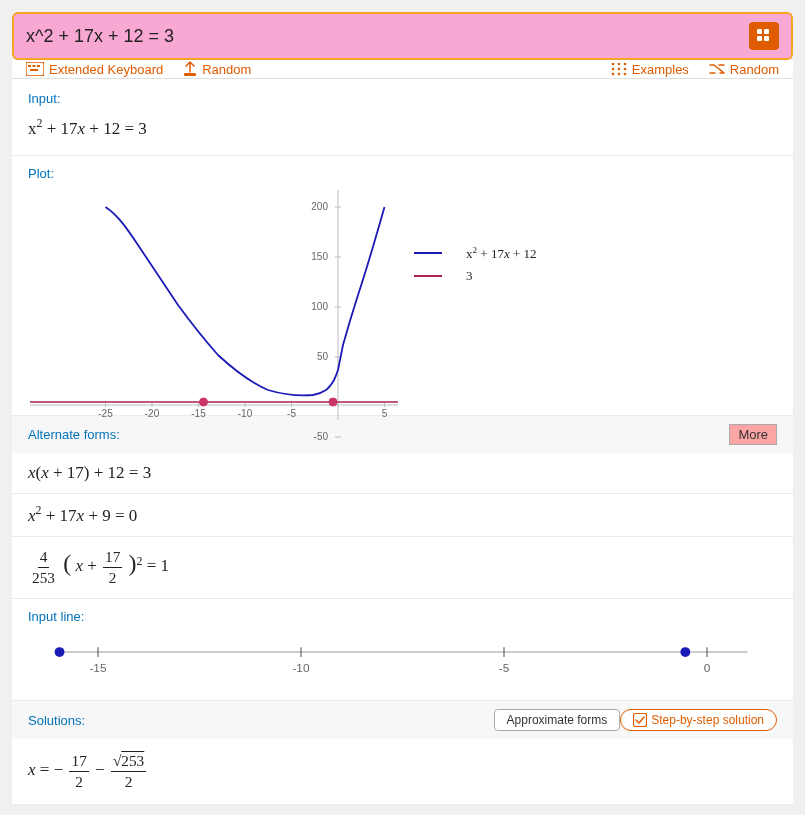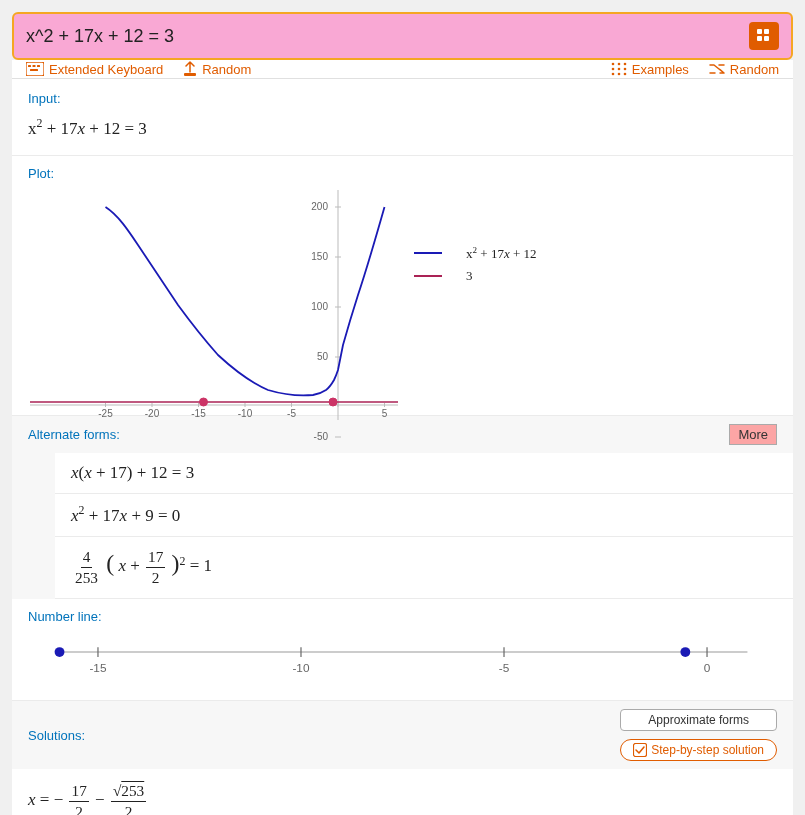--- a/index.html
+++ b/index.html
@@ -141,21 +141,20 @@
       font-size: 13px;
       cursor: pointer;
       color: #333;
     }
     .alt-form-row {
       padding: 10px 16px;
       border-bottom: 1px solid #ebebeb;
       background: #fff;
       font-family: 'Times New Roman', serif;
       font-size: 17px;
-      margin-left: 43px;
     }
 
     
     .number-line-section {
       background: #fff;
       padding: 10px 16px 14px;
       border-bottom: 1px solid #ebebeb;
     }
     .number-line-section .section-label {
       color: #0073bb;
@@ -170,22 +169,20 @@
       justify-content: space-between;
       padding: 8px 16px;
       background: #f7f7f7;
     }
     .solutions-label {
       color: #0073bb;
       font-size: 13px;
     }
     .solutions-btns {
       display: flex;
-      gap: 8px;
-      flex-direction: column;
     }
     .approx-btn {
       border: 1px solid #aaa;
       background: #fff;
       border-radius: 4px;
       padding: 3px 12px;
       font-size: 12px;
       cursor: pointer;
       color: #333;
     }
@@ -389,21 +386,21 @@
     <span> + </span>
     <span class="fraction">
       <span class="num">17</span>
       <span class="den">2</span>
     </span>
     <span style="font-size:1.4em;">)</span><sup>2</sup>
     <span> = 1</span>
   </div>
 
   <div class="number-line-section">
-    <div class="section-label">Number line:</div>
+    <div class="section-label">Input line:</div>
     <svg width="100%" height="50" viewBox="0 0 760 50">
 
       <line x1="30" y1="20" x2="730" y2="20" stroke="#bbb" stroke-width="1.5"></line>
 
       <line x1="71" y1="15" x2="71" y2="25" stroke="#666" stroke-width="1.2"></line>
       <line x1="277" y1="15" x2="277" y2="25" stroke="#666" stroke-width="1.2"></line>
       <line x1="483" y1="15" x2="483" y2="25" stroke="#666" stroke-width="1.2"></line>
       <line x1="689" y1="15" x2="689" y2="25" stroke="#666" stroke-width="1.2"></line>
 
       <text x="71" y="40" text-anchor="middle" font-size="12" fill="#666">-15</text>

